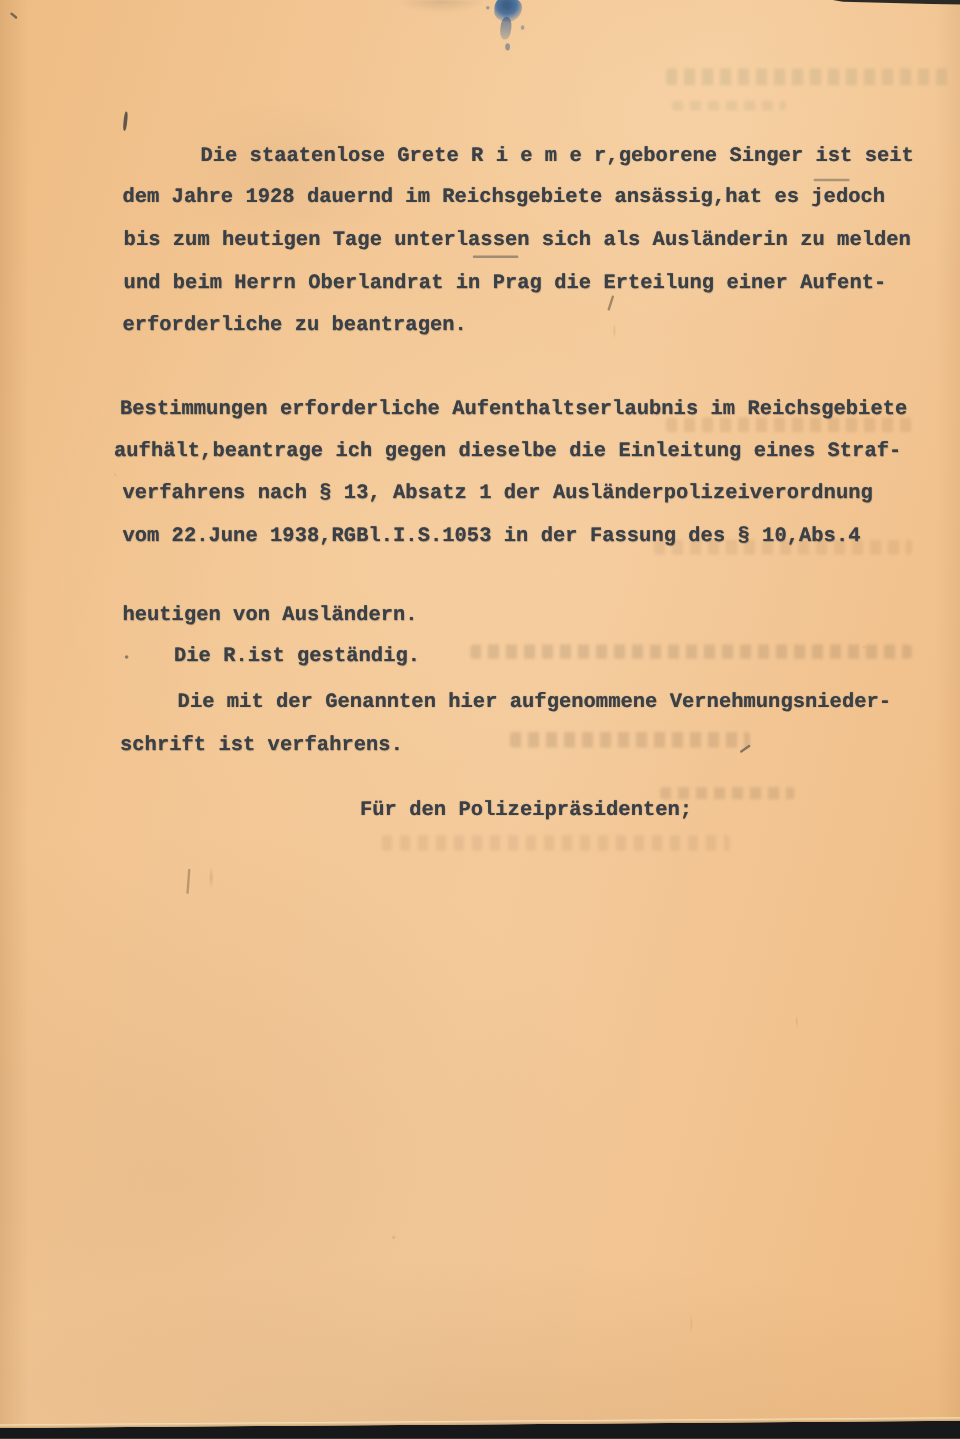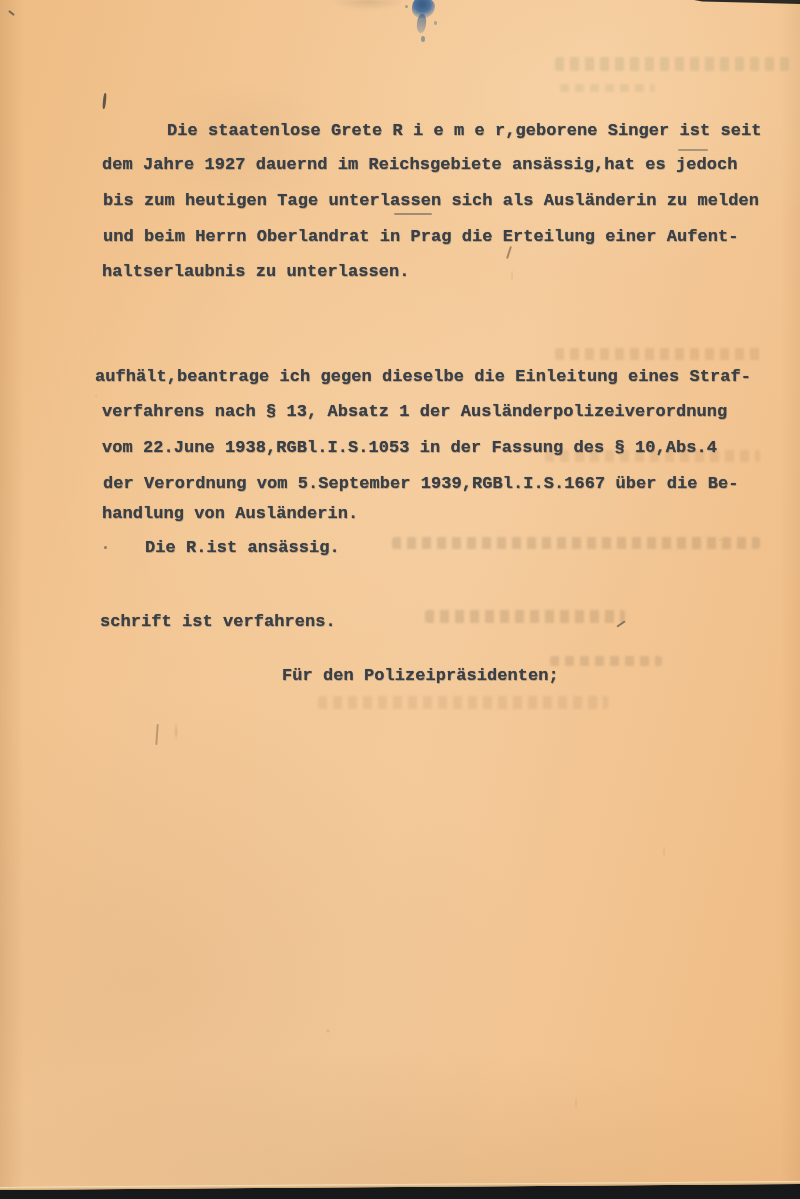--- a/index.html
+++ b/index.html
@@ -136,31 +136,32 @@
     <div class="speck sp2"></div>
     <div class="speck sp3"></div>
     <div class="speck sp4"></div>
     <div class="speck sp5"></div>
     <div class="speck sp6"></div>
     <div class="speck u1"></div>
     <div class="speck u2"></div>
 
     <div class="letter">
       <div class="line" style="top:121px;left:167px">Die staatenlose Grete R i e m e r,geborene Singer ist seit</div>
-      <div class="line" style="top:155px;left:102px">dem Jahre 1927 dauernd im Reichsgebiete ansässig,hat es jedoch</div>
+      <div class="line" style="top:155px;left:102px">dem Jahre 1928 dauernd im Reichsgebiete ansässig,hat es jedoch</div>
       <div class="line" style="top:227px;left:103px">und beim Herrn Oberlandrat in Prag die Erteilung einer Aufent-</div>
       <div class="line" style="top:191px;left:103px">bis zum heutigen Tage unterlassen sich als Ausländerin zu melden</div>
-      <div class="line" style="top:262px;left:102px">haltserlaubnis zu unterlassen.</div>
+      <div class="line" style="top:262px;left:102px">erforderliche zu beantragen.</div>
+      <div class="line" style="top:332px;left:100px">Bestimmungen erforderliche Aufenthaltserlaubnis im Reichsgebiete</div>
       <div class="line" style="top:367px;left:95px">aufhält,beantrage ich gegen dieselbe die Einleitung eines Straf-</div>
       <div class="line" style="top:402px;left:102px">verfahrens nach § 13, Absatz 1 der Ausländerpolizeiverordnung</div>
       <div class="line" style="top:438px;left:102px">vom 22.June 1938,RGBl.I.S.1053 in der Fassung des § 10,Abs.4</div>
-      <div class="line" style="top:474px;left:103px">der Verordnung vom 5.September 1939,RGBl.I.S.1667 über die Be-</div>
-      <div class="line" style="top:504px;left:102px">handlung von Ausländerin.</div>
-      <div class="line" style="top:538px;left:145px">Die R.ist ansässig.</div>
+      <div class="line" style="top:504px;left:102px">heutigen von Ausländern.</div>
+      <div class="line" style="top:538px;left:145px">Die R.ist geständig.</div>
+      <div class="line" style="top:576px;left:148px">Die mit der Genannten hier aufgenommene Vernehmungsnieder-</div>
       <div class="line" style="top:612px;left:100px">schrift ist verfahrens.</div>
-      <div class="line" style="top:666px;left:282px">Für den Polizeipräsidenten;</div>
+      <div class="line" style="top:666px;left:300px">Für den Polizeipräsidenten;</div>
     </div>
 
     <div class="edge-highlight"></div>
   </div>
 
   <div class="corner-sliver"></div>
 </div>
 
 </body></html>

